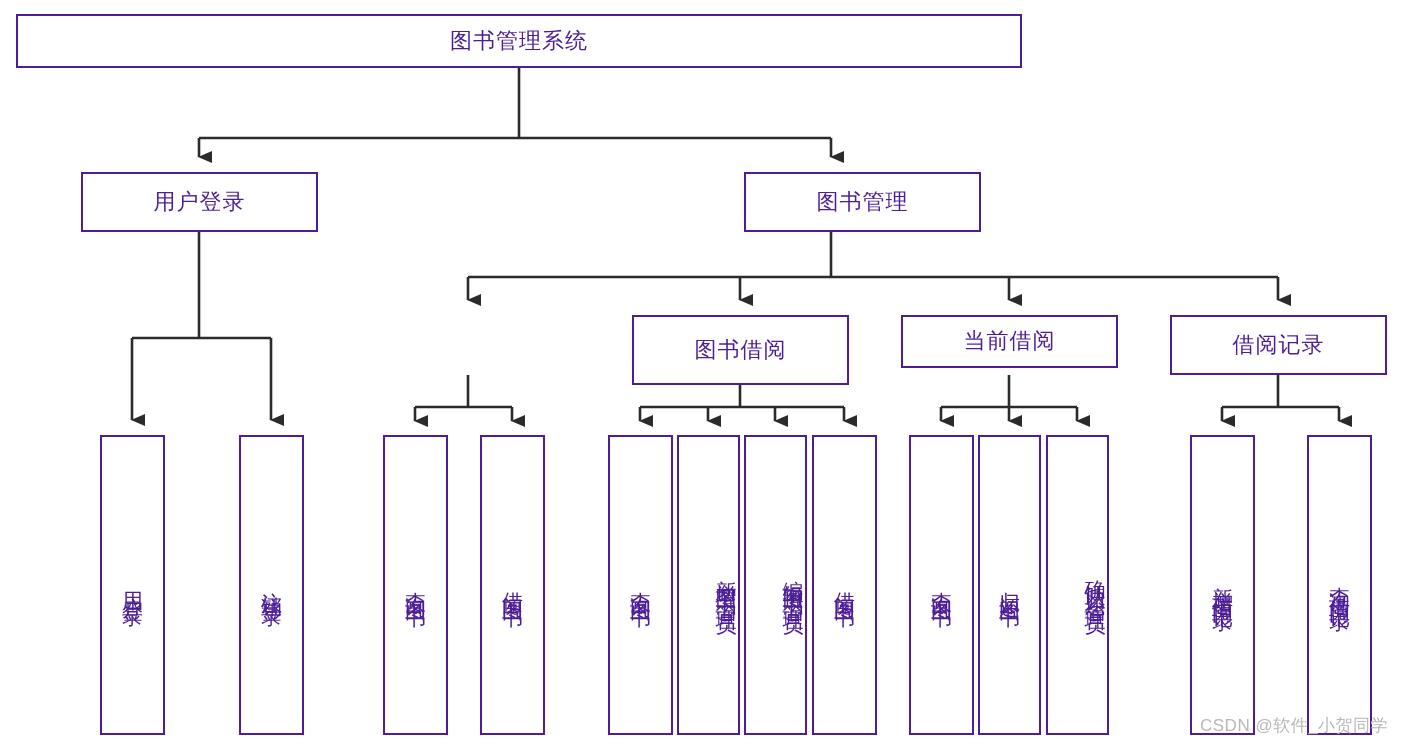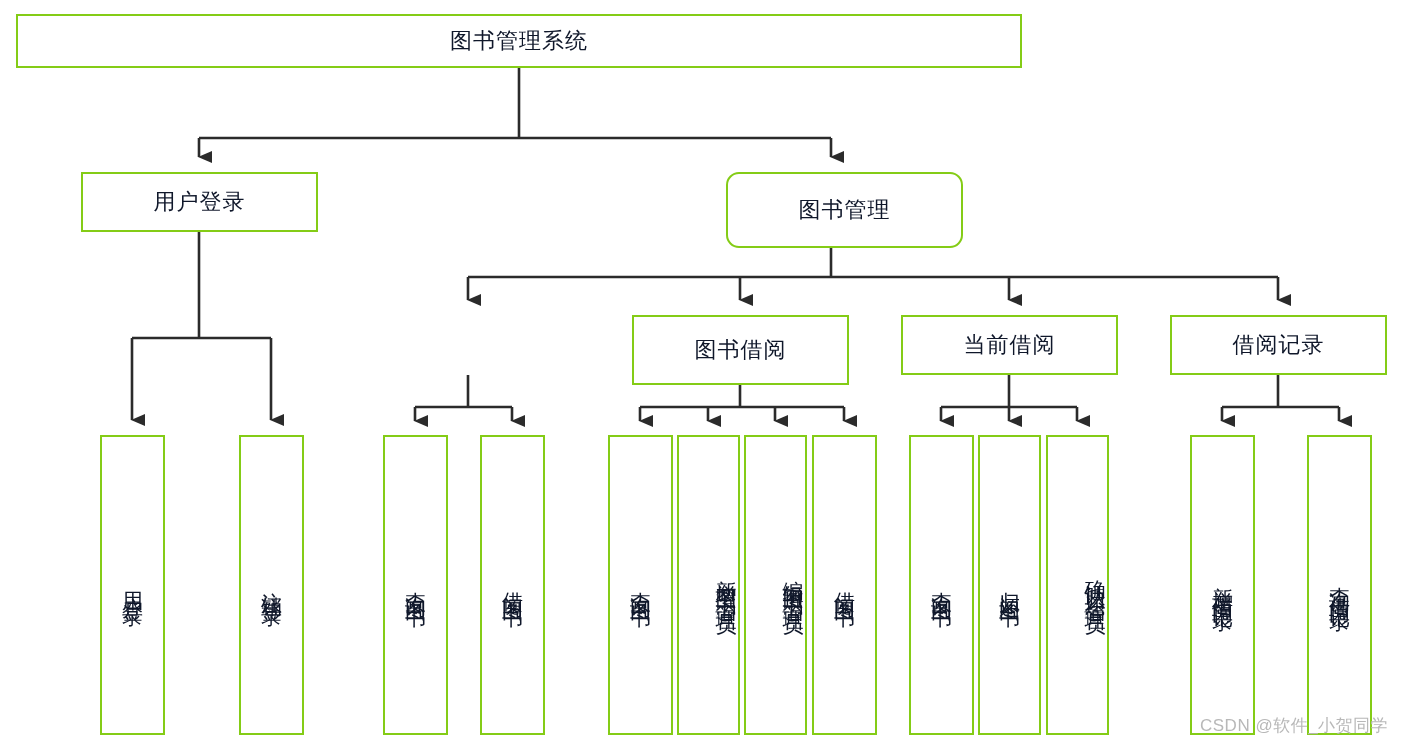--- a/index.html
+++ b/index.html
@@ -21,26 +21,26 @@
   #diagram-svg {
     position: absolute;
     left: 0;
     top: 0;
     width: 1405px;
     height: 747px;
   }
   .node {
     position: absolute;
     box-sizing: border-box;
-    border: 2px solid #84cc16;
+    border: 2px solid #4c1d95;
     background: #ffffff;
     display: flex;
     align-items: center;
     justify-content: center;
-    color: #0f172a;
+    color: #4c1d95;
     text-align: right;
   }
   .node-h {
     font-size: 22px;
     letter-spacing: 1px;
     line-height: 1.2;
     white-space: nowrap;
   }
   .node-root {
     font-size: 22px;
@@ -134,30 +134,30 @@
   </svg>
 
   <div class="node node-root" style="left:16px; top:14px; width:1006px; height:54px;">
     <span>图书管理系统</span>
   </div>
 
   <div class="node node-h" style="left:81px; top:172px; width:237px; height:60px;">
     <span>用户登录</span>
   </div>
 
-  <div class="node node-h" style="left:726px; top:172px; width:237px; height:76px;border-radius:13px;">
+  <div class="node node-h" style="left:744px; top:172px; width:237px; height:60px;">
     <span>图书管理</span>
   </div>
 
 
   <div class="node node-h" style="left:632px; top:315px; width:217px; height:70px;">
     <span>图书借阅</span>
   </div>
 
-  <div class="node node-h" style="left:901px; top:315px; width:217px; height:60px;">
+  <div class="node node-h" style="left:901px; top:315px; width:217px; height:53px;">
     <span>当前借阅</span>
   </div>
 
   <div class="node node-h" style="left:1170px; top:315px; width:217px; height:60px;">
     <span>借阅记录</span>
   </div>
 
   <div class="node node-v align-center" style="left:100px; top:435px; width:65px; height:300px;">
     <span class="vtext">用户登录</span>
   </div>

